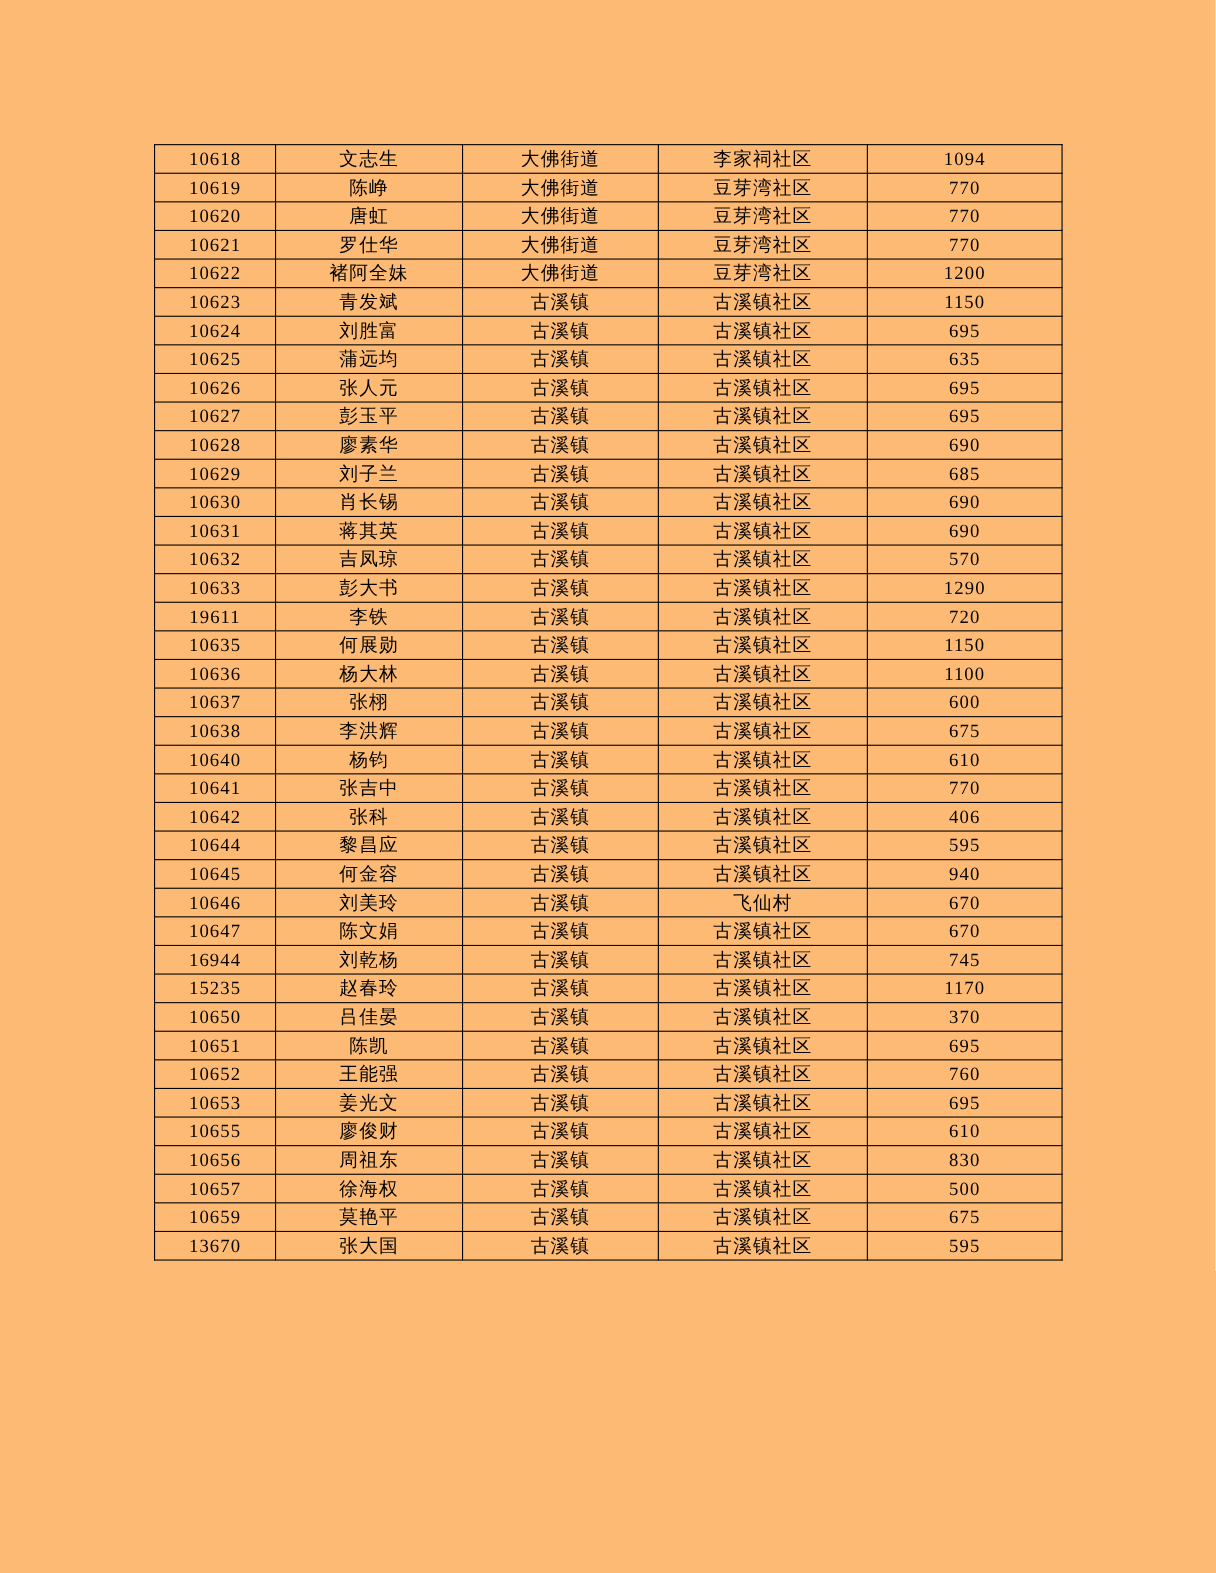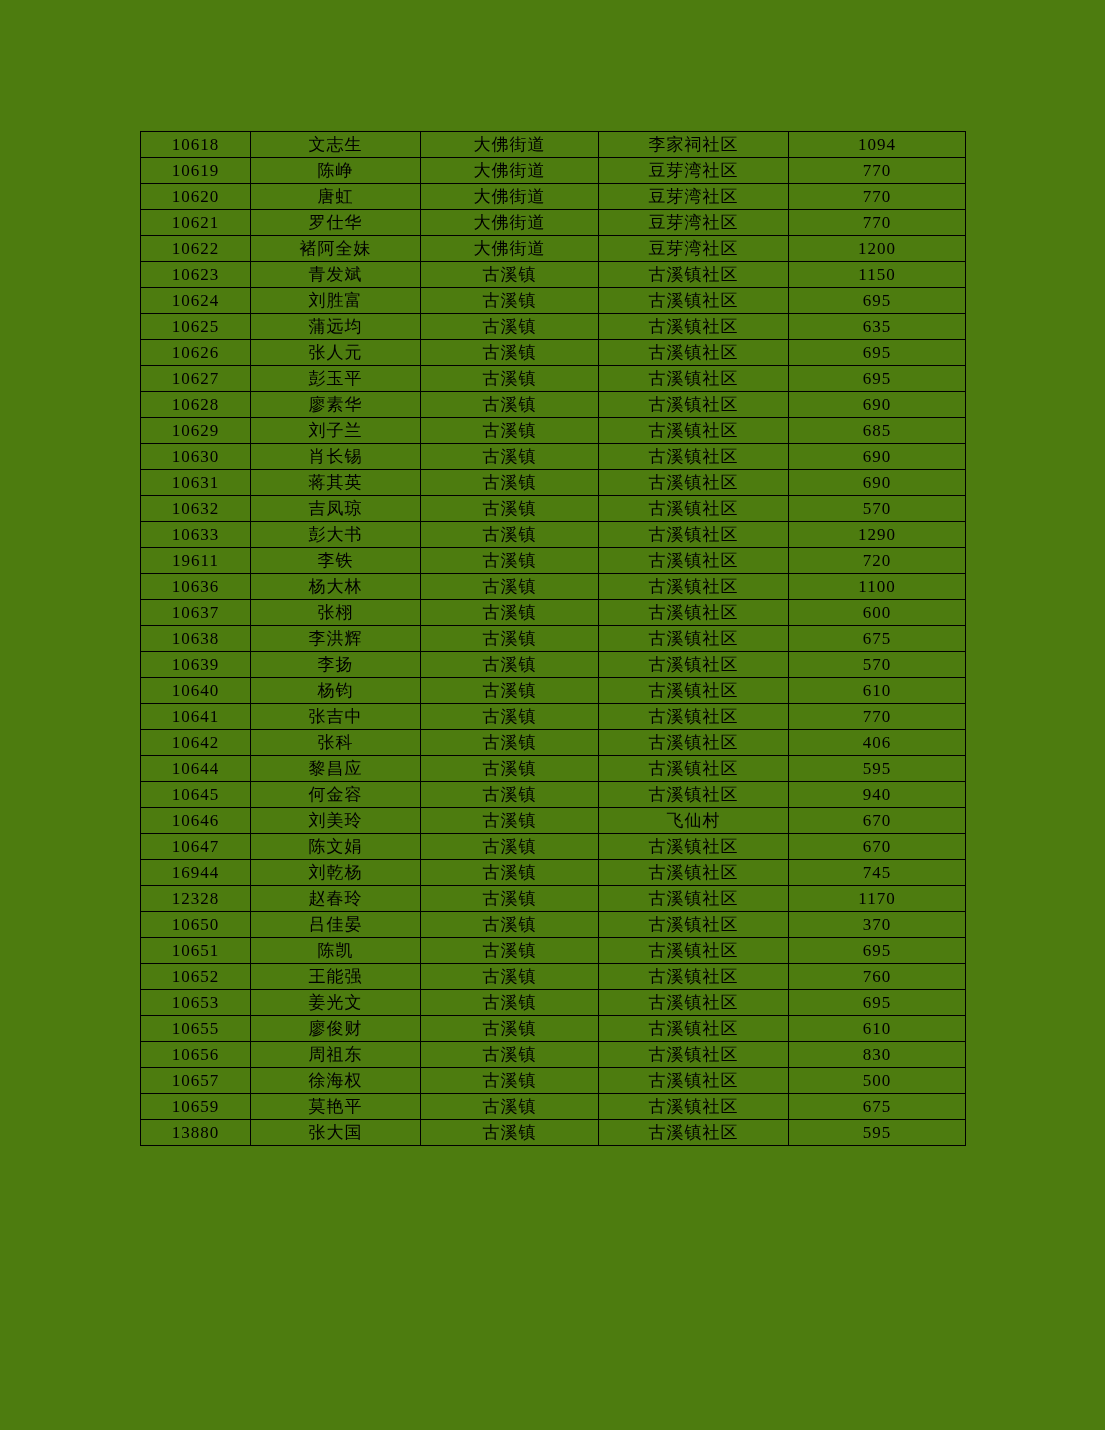--- a/index.html
+++ b/index.html
@@ -13,21 +13,21 @@
     position: relative;
     font-family: "Liberation Serif", "DejaVu Serif", serif;
     color: #000000;
   }
   .page {
     position: absolute;
     left: 0;
     top: 0;
     width: 1105px;
     height: 1430px;
-    background: #4d7c0f;
+    background: #fdba74;
   }
   table.records {
     position: absolute;
     left: 140px;
     top: 131px;
     width: 825px;
     border-collapse: collapse;
     table-layout: fixed;
     font-size: 17px;
   }
@@ -173,20 +173,27 @@
           <td>1290</td>
         </tr>
         <tr>
           <td>19611</td>
           <td>李铁</td>
           <td>古溪镇</td>
           <td>古溪镇社区</td>
           <td>720</td>
         </tr>
         <tr>
+          <td>10635</td>
+          <td>何展勋</td>
+          <td>古溪镇</td>
+          <td>古溪镇社区</td>
+          <td>1150</td>
+        </tr>
+        <tr>
           <td>10636</td>
           <td>杨大林</td>
           <td>古溪镇</td>
           <td>古溪镇社区</td>
           <td>1100</td>
         </tr>
         <tr>
           <td>10637</td>
           <td>张栩</td>
           <td>古溪镇</td>
@@ -194,27 +201,20 @@
           <td>600</td>
         </tr>
         <tr>
           <td>10638</td>
           <td>李洪辉</td>
           <td>古溪镇</td>
           <td>古溪镇社区</td>
           <td>675</td>
         </tr>
         <tr>
-          <td>10639</td>
-          <td>李扬</td>
-          <td>古溪镇</td>
-          <td>古溪镇社区</td>
-          <td>570</td>
-        </tr>
-        <tr>
           <td>10640</td>
           <td>杨钧</td>
           <td>古溪镇</td>
           <td>古溪镇社区</td>
           <td>610</td>
         </tr>
         <tr>
           <td>10641</td>
           <td>张吉中</td>
           <td>古溪镇</td>
@@ -257,21 +257,21 @@
           <td>670</td>
         </tr>
         <tr>
           <td>16944</td>
           <td>刘乾杨</td>
           <td>古溪镇</td>
           <td>古溪镇社区</td>
           <td>745</td>
         </tr>
         <tr>
-          <td>12328</td>
+          <td>15235</td>
           <td>赵春玲</td>
           <td>古溪镇</td>
           <td>古溪镇社区</td>
           <td>1170</td>
         </tr>
         <tr>
           <td>10650</td>
           <td>吕佳晏</td>
           <td>古溪镇</td>
           <td>古溪镇社区</td>
@@ -320,21 +320,21 @@
           <td>500</td>
         </tr>
         <tr>
           <td>10659</td>
           <td>莫艳平</td>
           <td>古溪镇</td>
           <td>古溪镇社区</td>
           <td>675</td>
         </tr>
         <tr>
-          <td>13880</td>
+          <td>13670</td>
           <td>张大国</td>
           <td>古溪镇</td>
           <td>古溪镇社区</td>
           <td>595</td>
         </tr>
       </tbody>
   </table>
 </div>
 
 </body></html>

